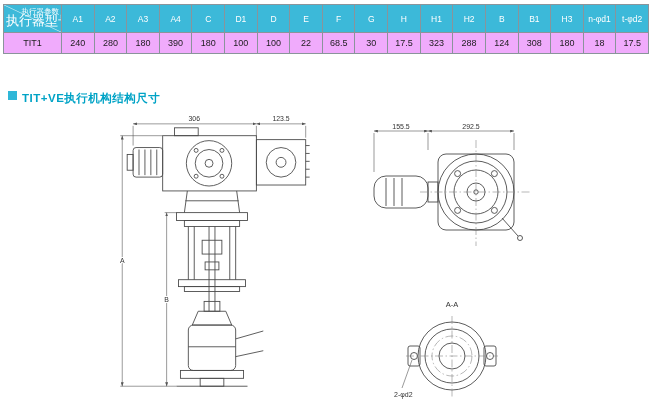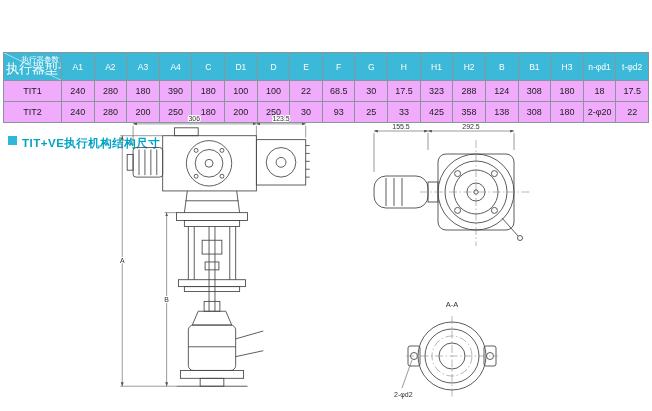--- a/index.html
+++ b/index.html
@@ -3,36 +3,36 @@
 <meta charset="utf-8">
 <style>
   * { margin:0; padding:0; box-sizing:border-box; }
   html,body { width:652px; height:411px; }
   body {
     position:relative; background:#ffffff; overflow:hidden;
     font-family:"Liberation Sans", sans-serif; color:#222;
   }
 
   
-  .table-wrap { position:absolute; top:4px; left:3px; width:569px;margin-top:48px; }
+  .table-wrap { position:absolute; top:4px; left:3px; width:569px; }
   table.spec { border-collapse:collapse; width:646px; table-layout:fixed; }
   .spec th, .spec td {
     border:1px solid #8a949b; text-align:center; vertical-align:middle;
     font-size:8.5px; font-weight:normal; padding:0; background:#f0abfc; color:#1c1c1c;
     overflow:hidden; white-space:nowrap;
   }
   .spec thead th { background:#3cb9d9; color:#fff; height:28px; }
   .spec tbody td { height:21px; font-size:9px; }
   th.corner { position:relative; width:58px; padding:0; }
   .corner svg.diag { position:absolute; inset:0; width:100%; height:100%; }
   .corner .tr-label { position:absolute; top:2px; right:2px; font-size:7.5px; color:#fff; }
   .corner .bl-label { position:absolute; bottom:2px; left:2px; font-size:13px; color:#fff; }
 
   
-  .section-title { position:absolute; top:91px; left:8px; display:flex; align-items:flex-start; gap:5px;margin-top:45px; }
+  .section-title { position:absolute; top:91px; left:8px; display:flex; align-items:flex-start; gap:5px; }
   .section-title .bullet { width:9px; height:9px; background:#2fb7d8; display:inline-block; }
   .section-title .txt { color:#00a3c6; font-size:11.5px; font-weight:bold; letter-spacing:.5px; }
 
   
   .drawings { position:absolute; top:112px; left:0; width:652px; height:296px;text-align:center; }
   .dwg { position:absolute; }
   .ln line, .ln rect, .ln circle, .ln path { stroke:#4a4a4a; stroke-width:.9; fill:none; }
   .dim line { stroke:#555; stroke-width:.6; fill:none; }
   .cl line, circle.cl { stroke:#888; stroke-width:.6; stroke-dasharray:8 2.5 1.5 2.5; fill:none; }
   .dimtxt text {
@@ -90,41 +90,20 @@
         <td>30</td>
         <td>17.5</td>
         <td>323</td>
         <td>288</td>
         <td>124</td>
         <td>308</td>
         <td>180</td>
         <td>18</td>
         <td>17.5</td>
       </tr>
-      <tr>
-        <td>TIT2</td>
-        <td>240</td>
-        <td>280</td>
-        <td>200</td>
-        <td>250</td>
-        <td>180</td>
-        <td>200</td>
-        <td>250</td>
-        <td>30</td>
-        <td>93</td>
-        <td>25</td>
-        <td>33</td>
-        <td>425</td>
-        <td>358</td>
-        <td>138</td>
-        <td>308</td>
-        <td>180</td>
-        <td>2-φ20</td>
-        <td>22</td>
-      </tr>
     </tbody>
   </table>
 </div>
 
 <div class="section-title">
   <span class="bullet"></span>
   <span class="txt">TIT+VE执行机构结构尺寸</span>
 </div>
 
 <div class="drawings">

